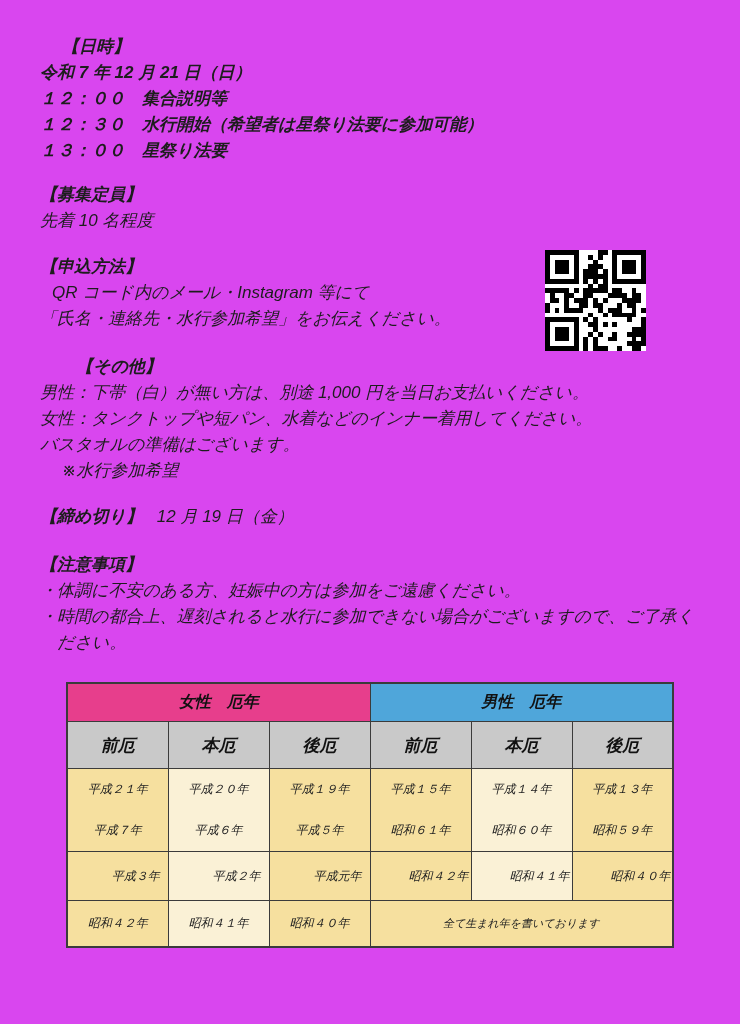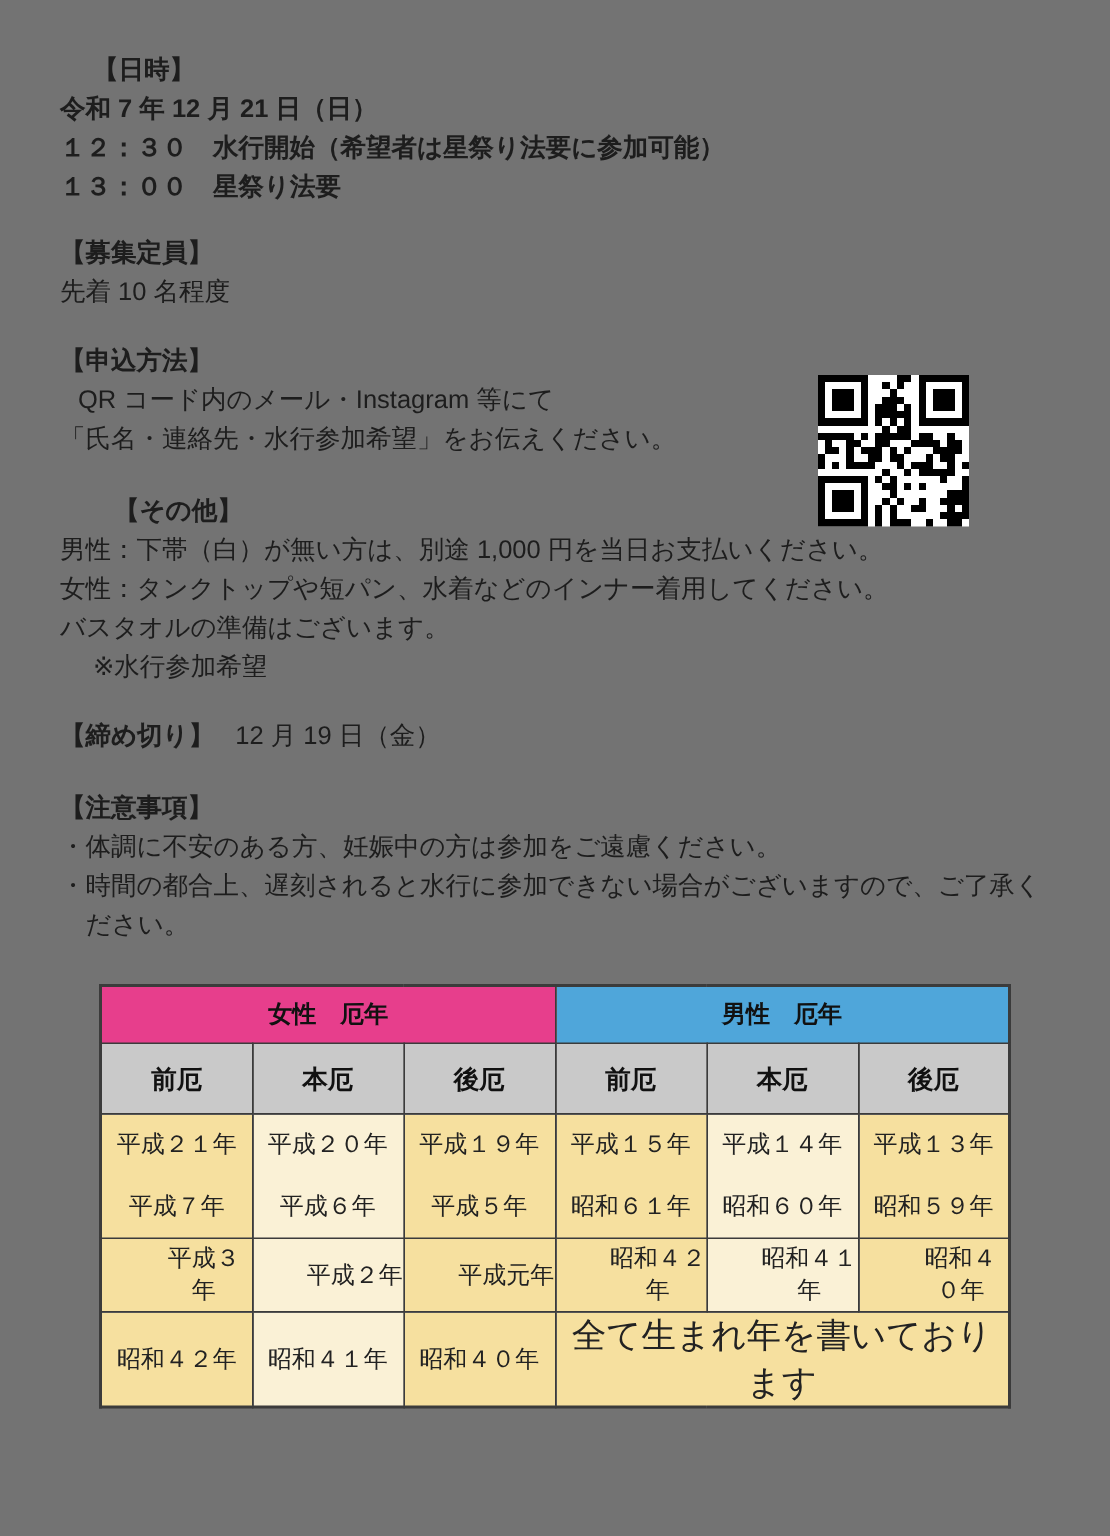--- a/index.html
+++ b/index.html
@@ -1,18 +1,18 @@
 <!DOCTYPE html>
 <html style="--female: #E73E8C; --male: #4FA6DA; --subheader: #C9C9C9; --cell-gold: #F6E09F; --cell-cream: #FAF1D6; --border: #3b3b3b; --text: #1d1d1d;"><head>
 <meta charset="utf-8">
 <style>
   html,body{margin:0;padding:0;background:#fff;}
   body{width:740px;height:1024px;overflow:hidden;position:relative;
        font-family:"Liberation Sans","DejaVu Sans",sans-serif;color:var(--text,#1d1d1d);}
-  .page{position:absolute;inset:0;background:#737373;}
+  .page{position:absolute;inset:0;background:#d946ef;font-style:italic;}
   .content{position:absolute;left:40px;top:34px;width:666px;}
   .line{font-size:17px;line-height:26px;white-space:nowrap;}
   .bold{font-weight:bold;}
   .heading{font-size:17px;line-height:26px;font-weight:bold;white-space:nowrap;}
   .indent1{padding-left:22px;}
   .indent2{padding-left:12px;}
   .indent3{padding-left:17px;}
   .mt-capacity{margin-top:18px;}
   .mt-apply{margin-top:20px;}
   .mt-other{margin-top:22px;margin-left:36px;}
@@ -25,38 +25,39 @@
   table.yaku{border-collapse:collapse;margin-top:26px;margin-left:26px;
              table-layout:fixed;width:608px;border:2px solid var(--border,#3b3b3b);}
   table.yaku td,table.yaku th{border:1px solid var(--border,#3b3b3b);
              text-align:center;vertical-align:middle;padding:0;overflow:hidden;}
   th.gender{height:37px;font-size:16px;font-weight:bold;color:#111;
             font-family:"Liberation Sans","DejaVu Sans",sans-serif;margin-top:24px;}
   th.g-female{background:var(--female,#E73E8C);}
   th.g-male{background:var(--male,#4FA6DA);}
   th.sub{height:46px;background:var(--subheader,#C9C9C9);font-size:17px;font-weight:bold;
          font-family:"Liberation Serif","DejaVu Serif",serif;color:#111;}
-  td.year{font-family:"Liberation Serif","DejaVu Serif",serif;font-size:16px;color:#222;}
+  td.year{font-family:"Liberation Serif","DejaVu Serif",serif;font-size:12px;color:#222;}
   tr.tall td{height:82px;}
   tr.tall td .two{display:flex;flex-direction:column;justify-content:space-around;height:100%;}
   tr.rowb td{height:48px;padding-left:36px;}
   tr.rowc td{height:45px;}
   td.gold{background:var(--cell-gold,#F6E09F);}
   td.cream{background:var(--cell-cream,#FAF1D6);}
-  td.note-cell{font-family:"Liberation Serif","DejaVu Serif",serif;font-size:23px;color:#222;
+  td.note-cell{font-family:"Liberation Serif","DejaVu Serif",serif;font-size:11px;color:#222;
                background:var(--cell-gold,#F6E09F);}
 </style>
 </head>
 <body>
 
 <div class="page">
   <div class="content">
 
     <div class="heading indent1">【日時】</div>
     <div class="line bold">令和 7 年 12 月 21 日（日）</div>
+    <div class="line bold">１２：００　集合説明等</div>
     <div class="line bold">１２：３０　水行開始（希望者は星祭り法要に参加可能）</div>
     <div class="line bold">１３：００　星祭り法要</div>
 
     <div class="heading mt-capacity">【募集定員】</div>
     <div class="line">先着 10 名程度</div>
 
     <div class="heading mt-apply">【申込方法】</div>
     <div class="line indent2">QR コード内のメール・Instagram 等にて</div>
     <div class="line">「氏名・連絡先・水行参加希望」をお伝えください。</div>
 

